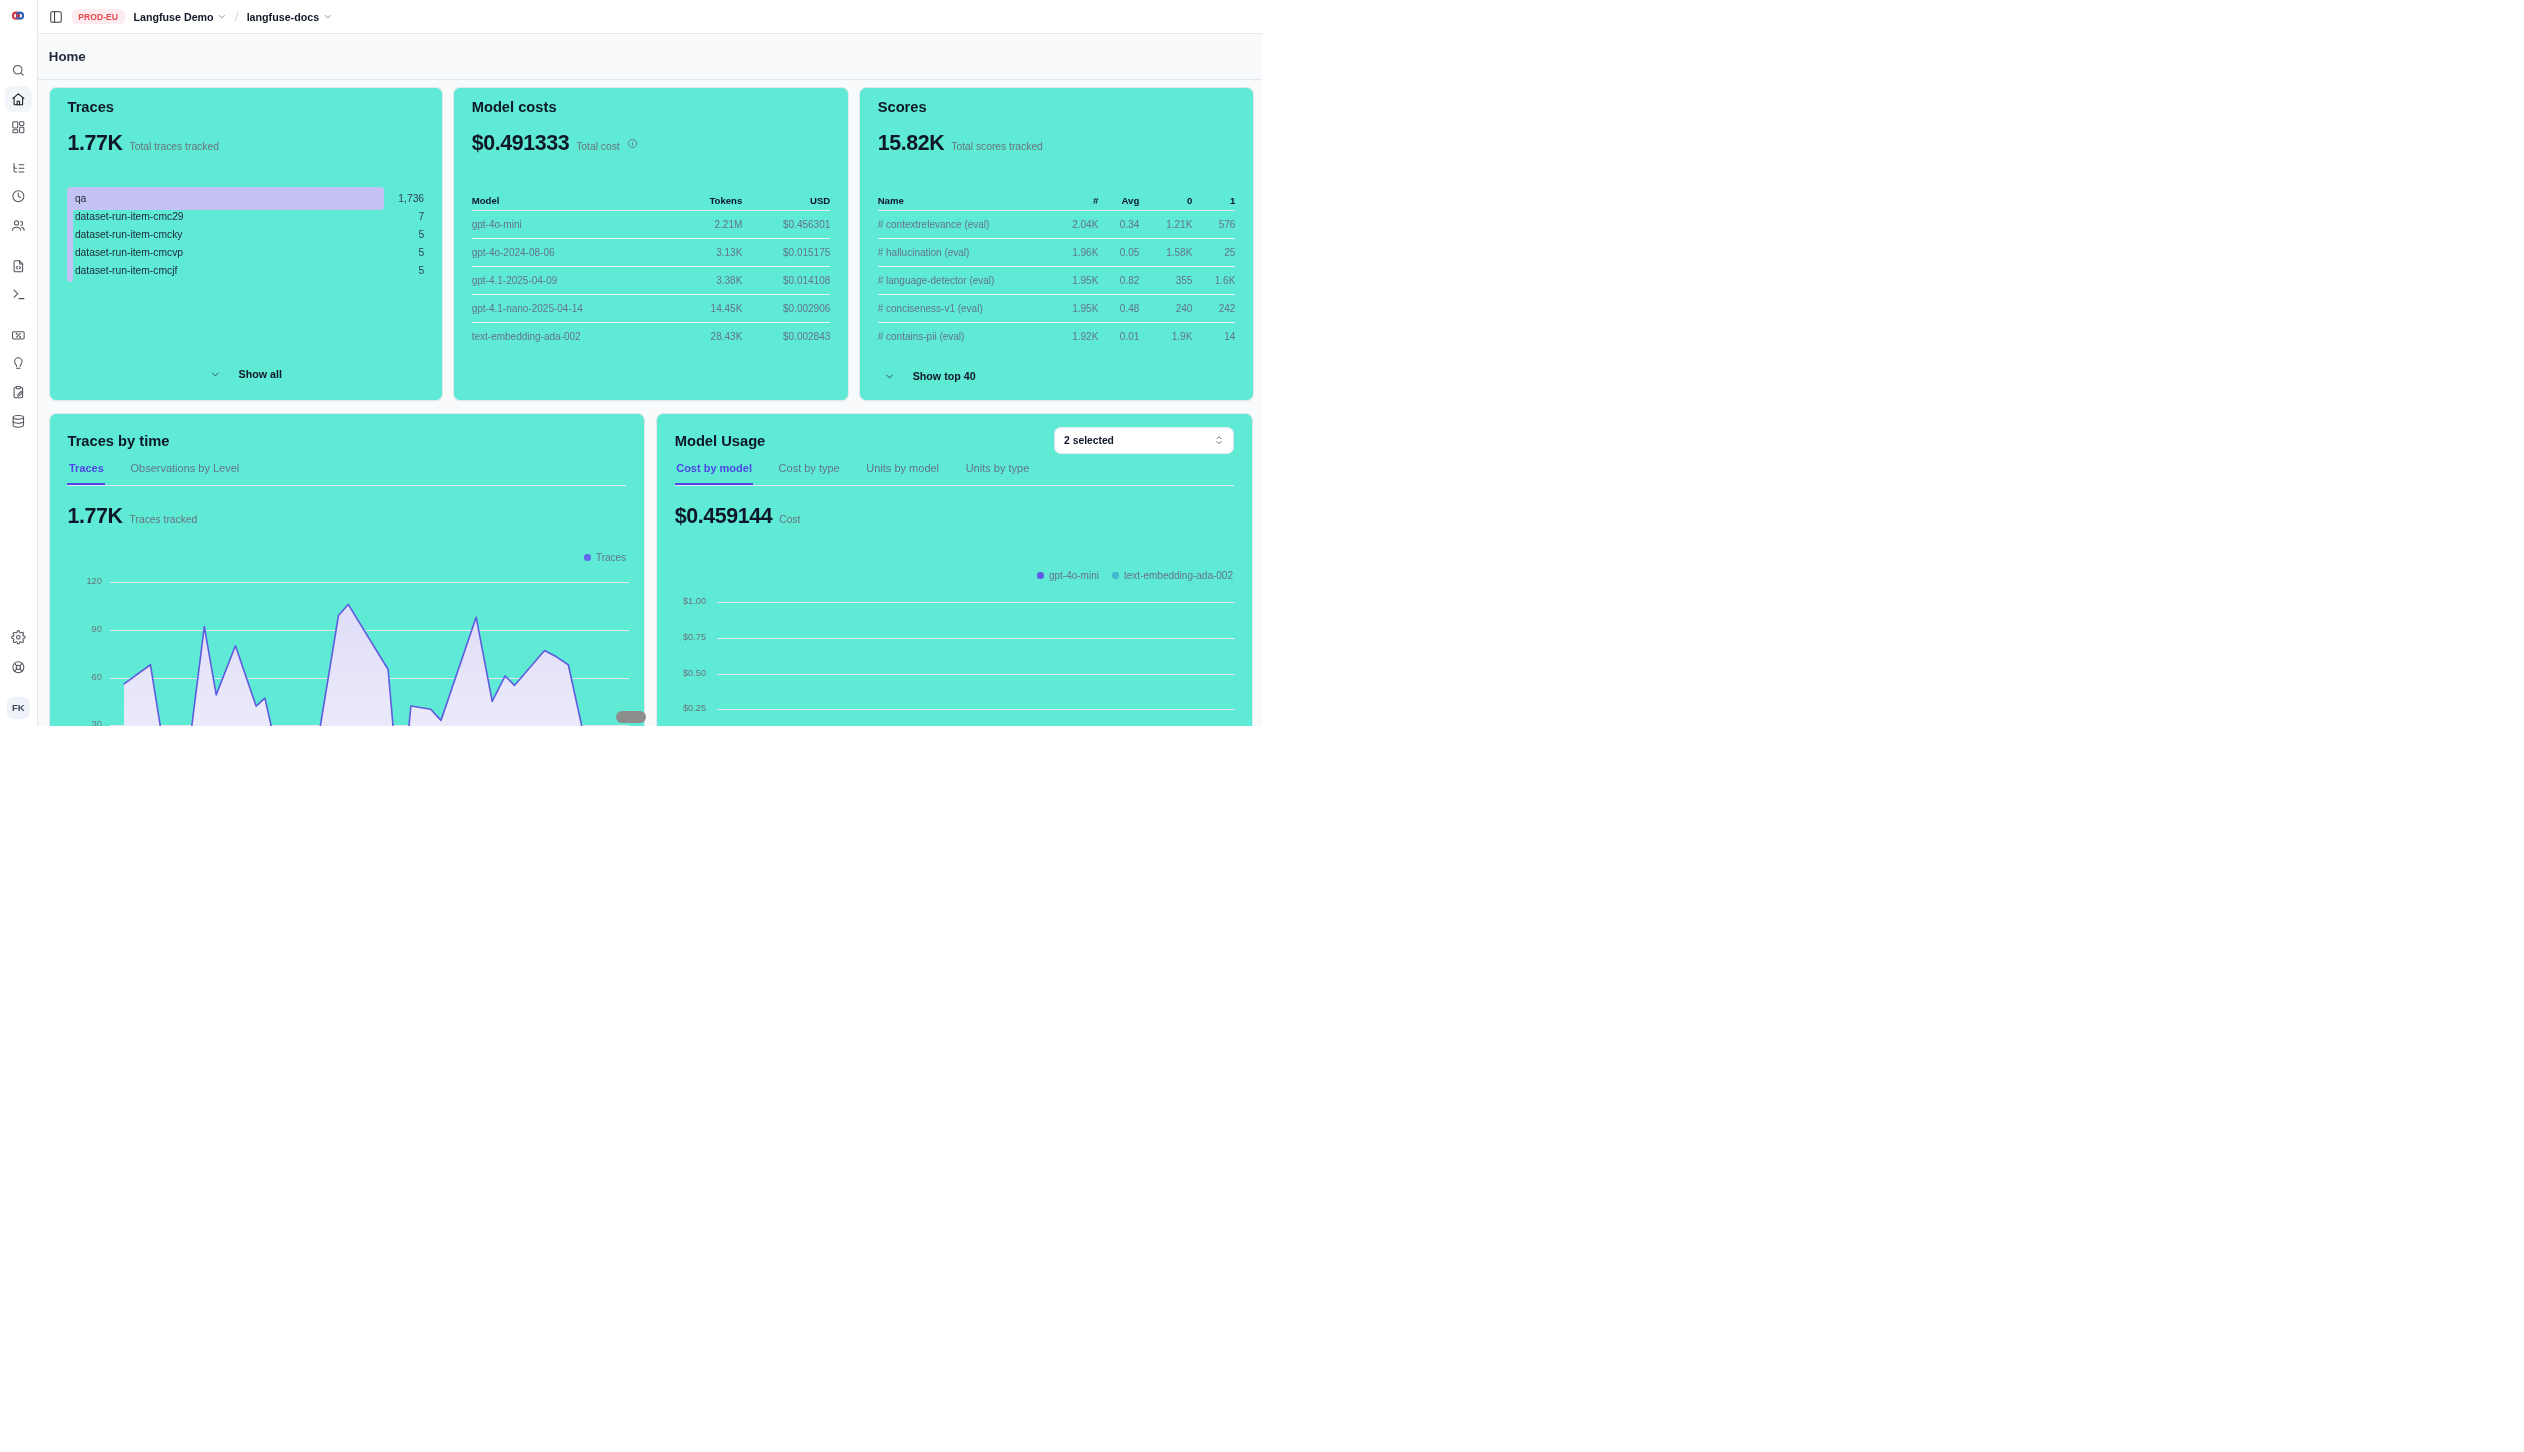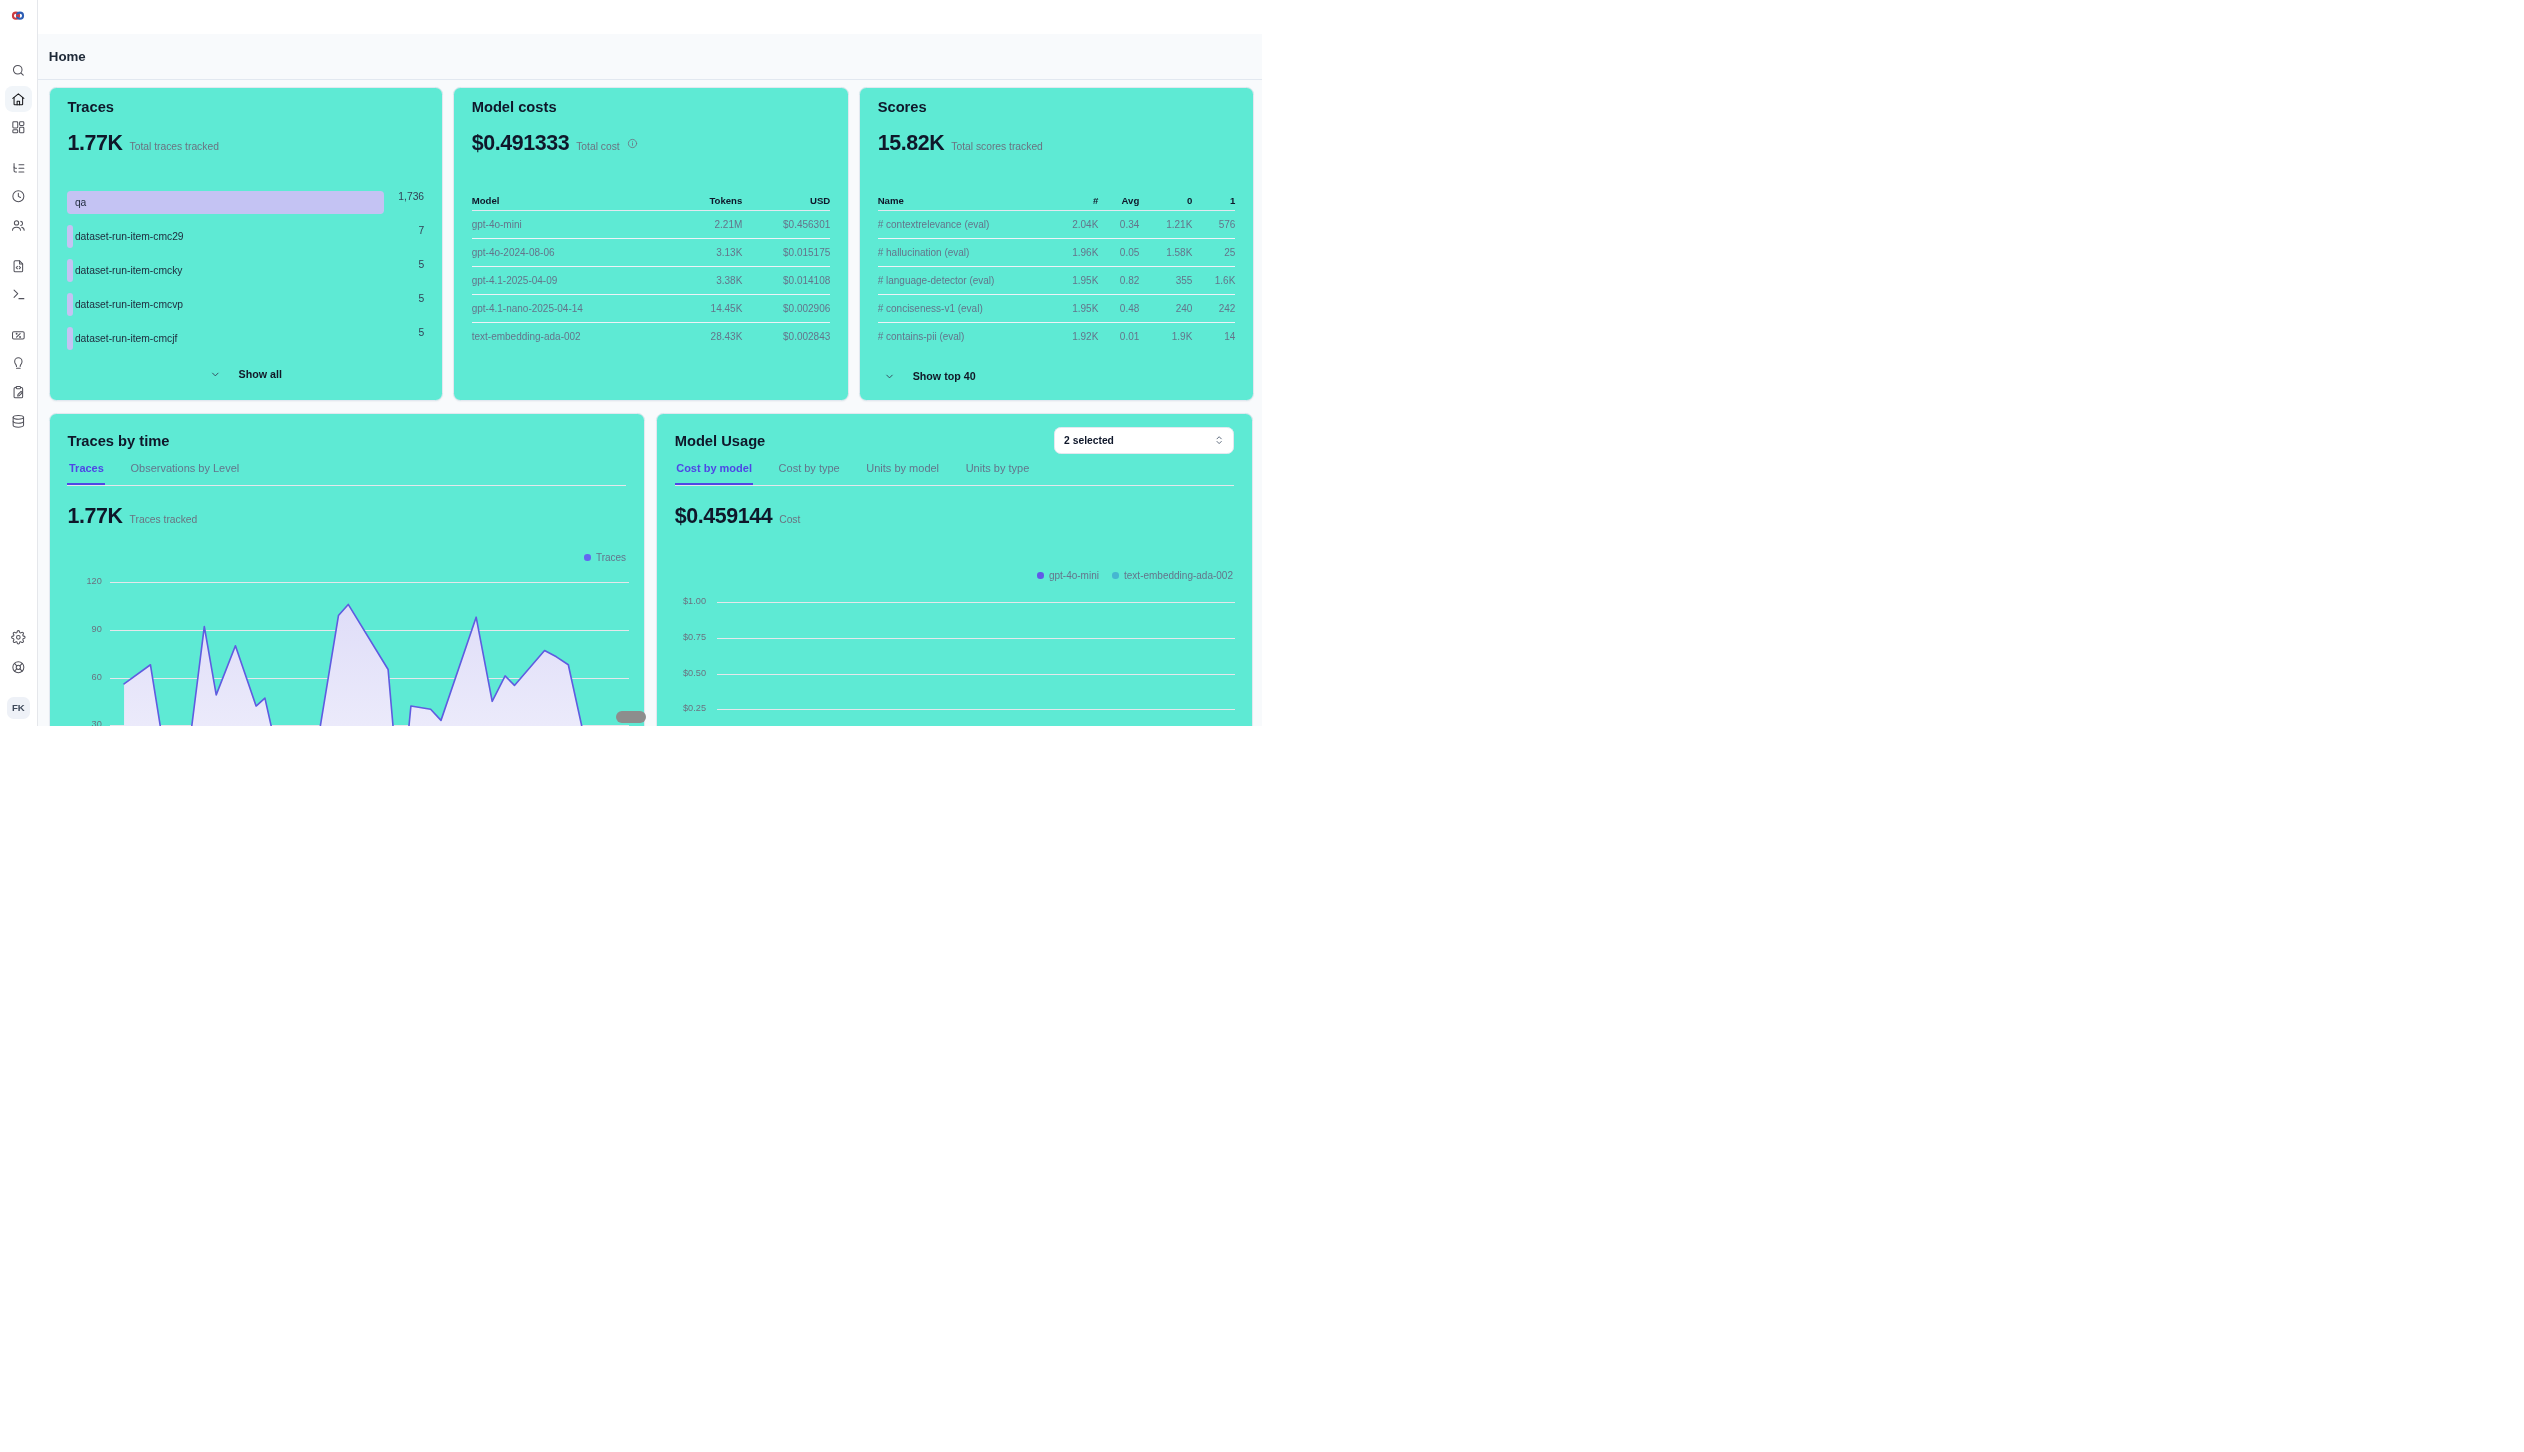--- a/index.html
+++ b/index.html
@@ -46,21 +46,21 @@
   #card-usage {left:619px;top:333px;width:597px;height:354px;}
   .card h2{position:absolute;left:17.7px;top:10.3px;margin:0;font-size:14.7px;font-weight:700;color:#0f172a;}
   .card.tall h2{top:19px;}
   .metric{position:absolute;left:17.7px;display:flex;align-items:baseline;gap:7px;}
   .metric-num{font-size:21.4px;font-weight:700;letter-spacing:-0.4px;color:#0f172a;}
   .metric-label{font-size:10.3px;color:#6b7280;}
   .metric .info{color:#6b7280;align-self:center;display:flex;}
   .metric .info svg{width:11px;height:11px;}
   
   .trace-list{position:absolute;left:17.7px;right:17.7px;top:103px;}
-  .trace-row{display:flex;height:14px;margin-bottom:20px;}
+  .trace-row{display:flex;align-items:center;height:14px;margin-bottom:4px;}
   .trace-track{position:relative;flex:1;height:23px;}
   .trace-fill{position:absolute;left:0;top:0;height:23px;background:#c4c3f3;border-radius:3.7px;min-width:5.2px;}
   .trace-label{position:absolute;left:7.4px;top:0;line-height:23px;font-size:10.3px;color:#1e293b;white-space:nowrap;}
   .trace-val{width:40px;text-align:right;font-size:10.3px;color:#334155;}
   .show-more{position:absolute;background:none;border:none;display:flex;align-items:center;gap:18px;cursor:pointer;
              font-family:inherit;font-size:10.7px;font-weight:700;color:#111827;}
   .show-more svg{width:11px;height:11px;color:#334155;}
   #show-all{left:50%;transform:translateX(-50%);bottom:19px;}
   #show-top{left:17.7px;bottom:17px;}
   
@@ -210,20 +210,42 @@
     <button class="side-item side-bottom-2">
       <svg viewBox="0 0 24 24" fill="none" stroke="currentColor" stroke-width="1.7" stroke-linecap="round" stroke-linejoin="round">
           <circle cx="12" cy="12" r="9"></circle>
           <circle cx="12" cy="12" r="3.5"></circle>
           <path d="m5.7 5.7 3.8 3.8M14.5 14.5l3.8 3.8M14.5 9.5l3.8-3.8M5.7 18.3l3.8-3.8"></path>
         </svg>
     </button>
     <div class="avatar">FK</div>
   </aside>
 
+  <header class="topbar">
+    <button class="icon-btn">
+      <svg viewBox="0 0 24 24" fill="none" stroke="currentColor" stroke-width="1.8" stroke-linecap="round" stroke-linejoin="round">
+          <rect x="3" y="3" width="18" height="18" rx="2.5"></rect>
+          <path d="M9.5 3v18"></path>
+        </svg>
+    </button>
+    <span class="env-badge">PROD-EU</span>
+    <button class="crumb">
+      <span>Langfuse Demo</span>
+      <svg viewBox="0 0 24 24" fill="none" stroke="currentColor" stroke-width="2" stroke-linecap="round" stroke-linejoin="round">
+          <path d="m6 9 6 6 6-6"></path>
+        </svg>
+    </button>
+    <span class="crumb-slash">/</span>
+    <button class="crumb">
+      <span>langfuse-docs</span>
+      <svg viewBox="0 0 24 24" fill="none" stroke="currentColor" stroke-width="2" stroke-linecap="round" stroke-linejoin="round">
+          <path d="m6 9 6 6 6-6"></path>
+        </svg>
+    </button>
+  </header>
 
   <div class="pagebar">
     <h1>Home</h1>
   </div>
 
   <main class="content">
 
     <section class="card" id="card-traces">
       <h2>Traces</h2>
       <div class="metric" style="top:43px">

